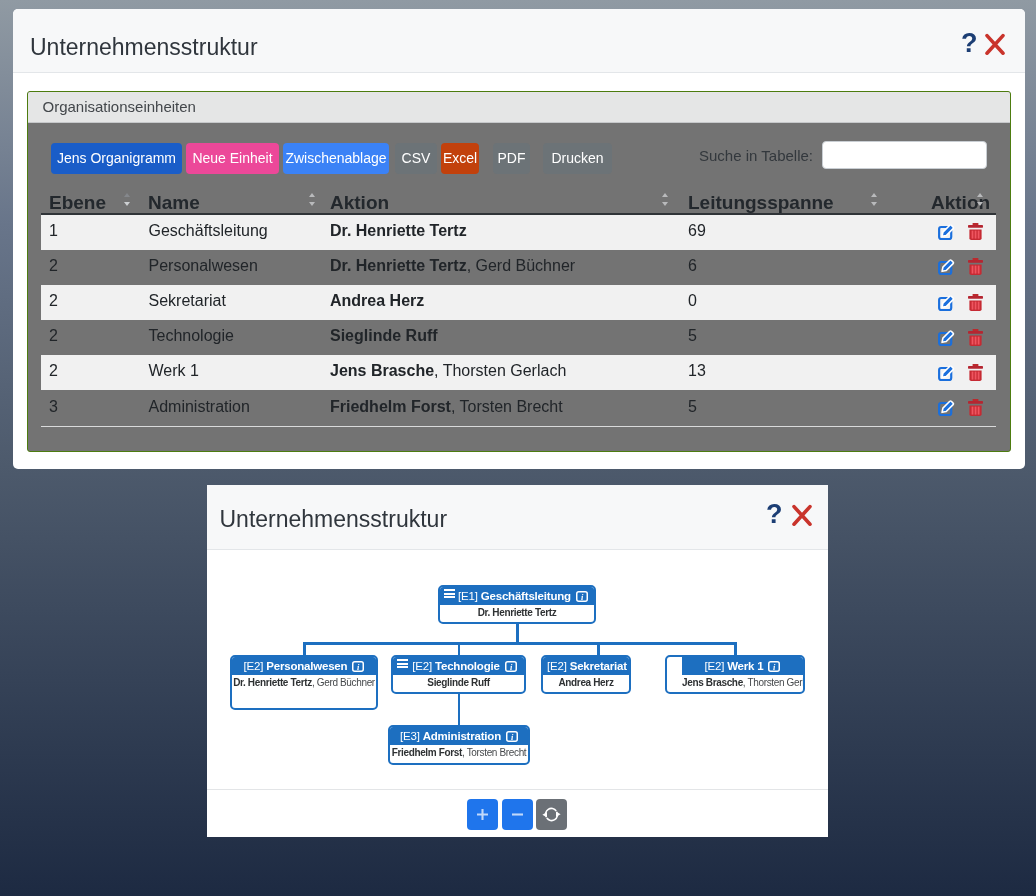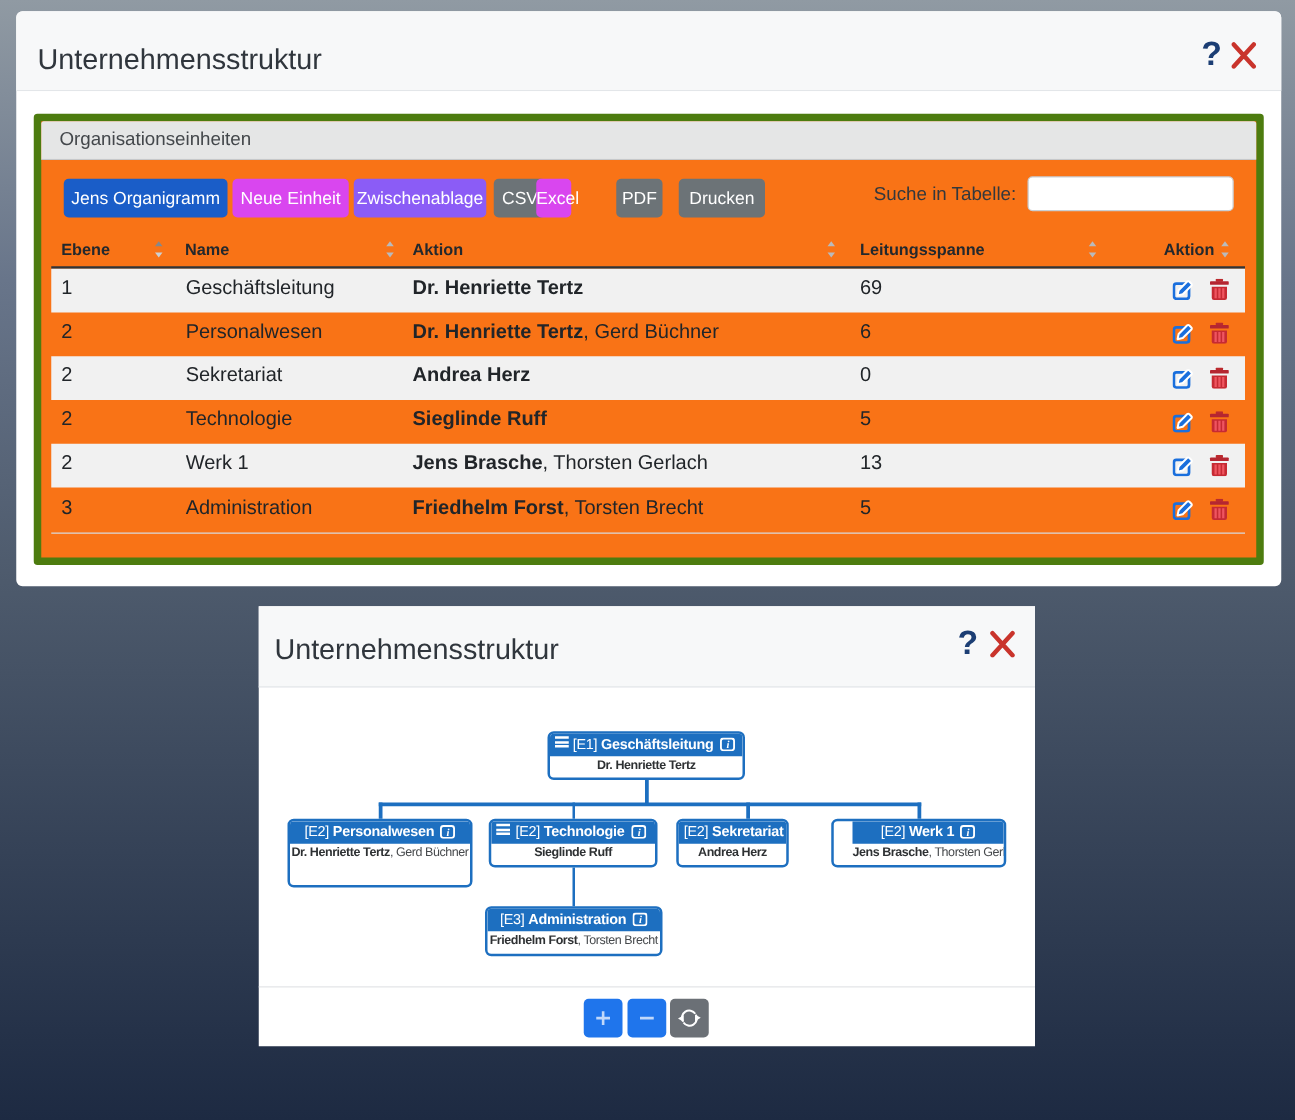--- a/index.html
+++ b/index.html
@@ -16,33 +16,33 @@
     background:#fff; }
   .mhead1 { position:absolute; left:0; top:0; right:0; height:64px; background:#f7f8f9;
     border-bottom:1px solid #e3e6e9; border-radius:5px 5px 0 0; }
   .mhead2 { position:absolute; left:0; top:0; right:0; height:65px; background:#f7f8f9;
     border-bottom:1px solid #e3e6e9; }
   .mtitle { position:absolute; font-size:23px; color:#30363d; line-height:1; white-space:nowrap; }
   .qmark { position:absolute; font-size:27px; font-weight:bold; color:#1c3e74; line-height:1; }
   .closex { position:absolute; }
   
   .panel { position:absolute; left:13.5px; top:82px; width:984.5px; height:360.5px;
-    border:6px solid #4d7c0f; border-radius:3px; background:#f97316; }
+    border:1px solid #4d7c0f; border-radius:3px; background:#737373; }
   .phead { position:absolute; left:0; top:0; right:0; height:31px; background:#e5e6e6;
     border-bottom:1px solid #c6c8ca; border-radius:2px 2px 0 0;
     font-size:15px; color:#43474b; line-height:30px; padding-left:15px; }
   
   .btn { position:absolute; top:134px; height:31px; border-radius:4px; color:#fff;
     font-size:14px; line-height:31px; text-align:center; white-space:nowrap; }
   
   .slabel { position:absolute; font-size:15px; color:#33383d; line-height:1; white-space:nowrap; }
   .sinput { position:absolute; width:165px; height:28px; background:#fff;
     border:1px solid #c9ced3; border-radius:4px; }
   
-  .th { position:absolute; font-weight:bold; font-size:13px; color:#23282d; line-height:1; white-space:nowrap; }
+  .th { position:absolute; font-weight:bold; font-size:19px; color:#23282d; line-height:1; white-space:nowrap; }
   .sorter { position:absolute; width:7px; height:13px; }
   .sorter .up { position:absolute; left:0; top:0; width:0; height:0;
     border-left:3.5px solid transparent; border-right:3.5px solid transparent;
     border-bottom:4.5px solid #b9babc; }
   .sorter .dn { position:absolute; left:0; bottom:0; width:0; height:0;
     border-left:3.5px solid transparent; border-right:3.5px solid transparent;
     border-top:4.5px solid #b9babc; }
   .hline { position:absolute; left:27.5px; top:203.5px; width:955.5px; height:2px; background:#303438; }
   .trow { position:absolute; left:27.5px; width:955.5px; height:35.2px; font-size:16px; color:#212529; }
   .trow span { position:absolute; line-height:31.5px; white-space:nowrap; }
@@ -72,24 +72,24 @@
   <div class="qmark" style="left:948px; top:21px;">?</div>
   <svg class="closex" style="left:972px; top:24px;" width="20" height="22" viewBox="0 0 20 22">
     <path d="M2 2.6 L18 20.2 M18 2.6 L2 20.2" stroke="#c9342c" stroke-width="3.6" stroke-linecap="round"></path>
   </svg>
 
   <div class="panel">
     <div class="phead">Organisationseinheiten</div>
   </div>
 
   <div class="btn" style="left:38px;  width:131px; background:#1a5dc8;">Jens Organigramm</div>
-  <div class="btn" style="left:173px; width:93px;  background:#d946ef;">Neue Einheit</div>
-  <div class="btn" style="left:270px; width:106px; background:#8b5cf6;">Zwischenablage</div>
+  <div class="btn" style="left:173px; width:93px;  background:#ec4899;">Neue Einheit</div>
+  <div class="btn" style="left:270px; width:106px; background:#3b82f6;">Zwischenablage</div>
   <div class="btn" style="left:382px; width:42px;  background:#6c7377;">CSV</div>
-  <div class="btn" style="left:416px; width:28px;  background:#d946ef;">Excel</div>
+  <div class="btn" style="left:428px; width:38px;  background:#c2410c;">Excel</div>
   <div class="btn" style="left:480px; width:37px;  background:#6c7377;">PDF</div>
   <div class="btn" style="left:530px; width:69px;  background:#6c7377;">Drucken</div>
 
   <div class="slabel" style="right:212px; top:139px;">Suche in Tabelle:</div>
   <div class="sinput" style="left:809px; top:132px;"></div>
 
   <div class="th" style="left:36px;   top:184px;">Ebene</div>
   <div class="th" style="left:135px;  top:184px;">Name</div>
   <div class="th" style="left:317px;  top:184px;">Aktion</div>
   <div class="th" style="left:675px;  top:184px;">Leitungsspanne</div>

